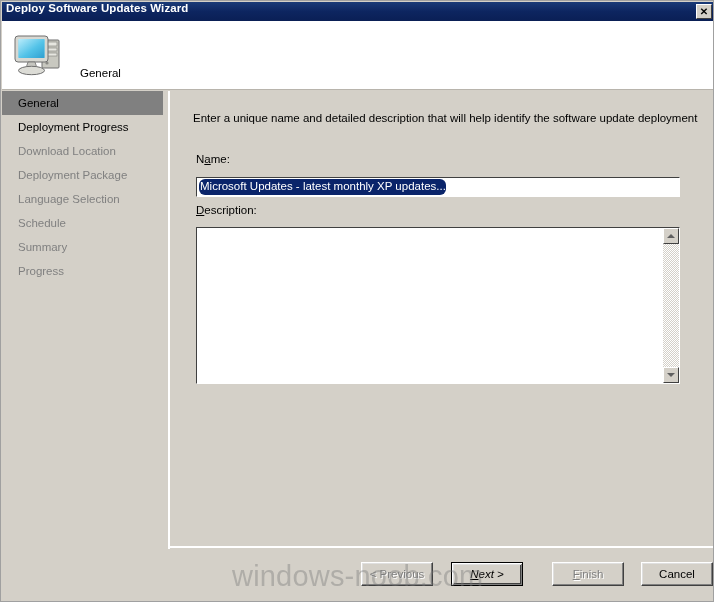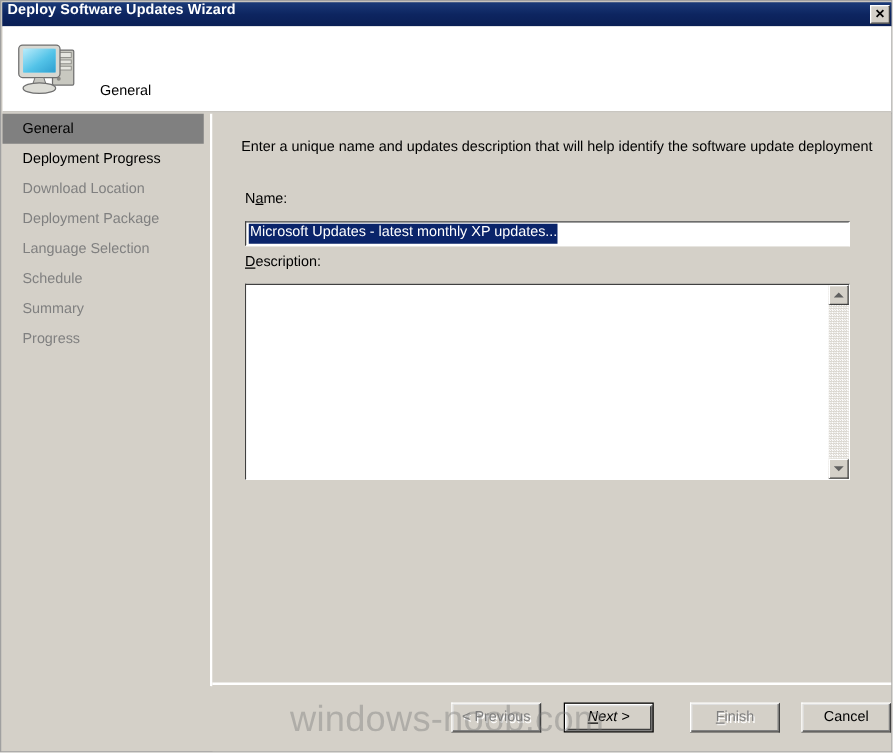--- a/index.html
+++ b/index.html
@@ -194,20 +194,21 @@
     cursor: text;
   }
   #name-input-value {
     font-size: 11.5px;
     color: #ffffff;
     background: #0a246a;
     padding: 1px 0 2px 1px;
     margin-left: 2px;
     line-height: 1.1;
     white-space: nowrap;
+    border-radius: 6px;
   }
 
   #desc-box {
     position: absolute;
     left: 26px;
     top: 136px;
     width: 484px;
     height: 157px;
     display: flex;
     cursor: text;
@@ -382,21 +383,21 @@
     </div>
     <div class="nav-item">
       <span>Progress</span>
     </div>
   </div>
   <div id="sidebar-divider"></div>
   <div id="sidebar-bottom-edge"></div>
 
   <div id="content">
 
-    <div id="instruction">Enter a unique name and updates description that will help identify the software update deployment</div>
+    <div id="instruction">Enter a unique name and detailed description that will help identify the software update deployment</div>
 
     <div class="field-label" id="name-label"><span>N</span><span class="accel">a</span><span>me:</span></div>
 
     <div id="name-input" class="sunken">
       <span id="name-input-value">Microsoft Updates - latest monthly XP updates...</span>
     </div>
 
     <div class="field-label" id="desc-label"><span class="accel">D</span><span>escription:</span></div>
 
     <div id="desc-box" class="sunken">

